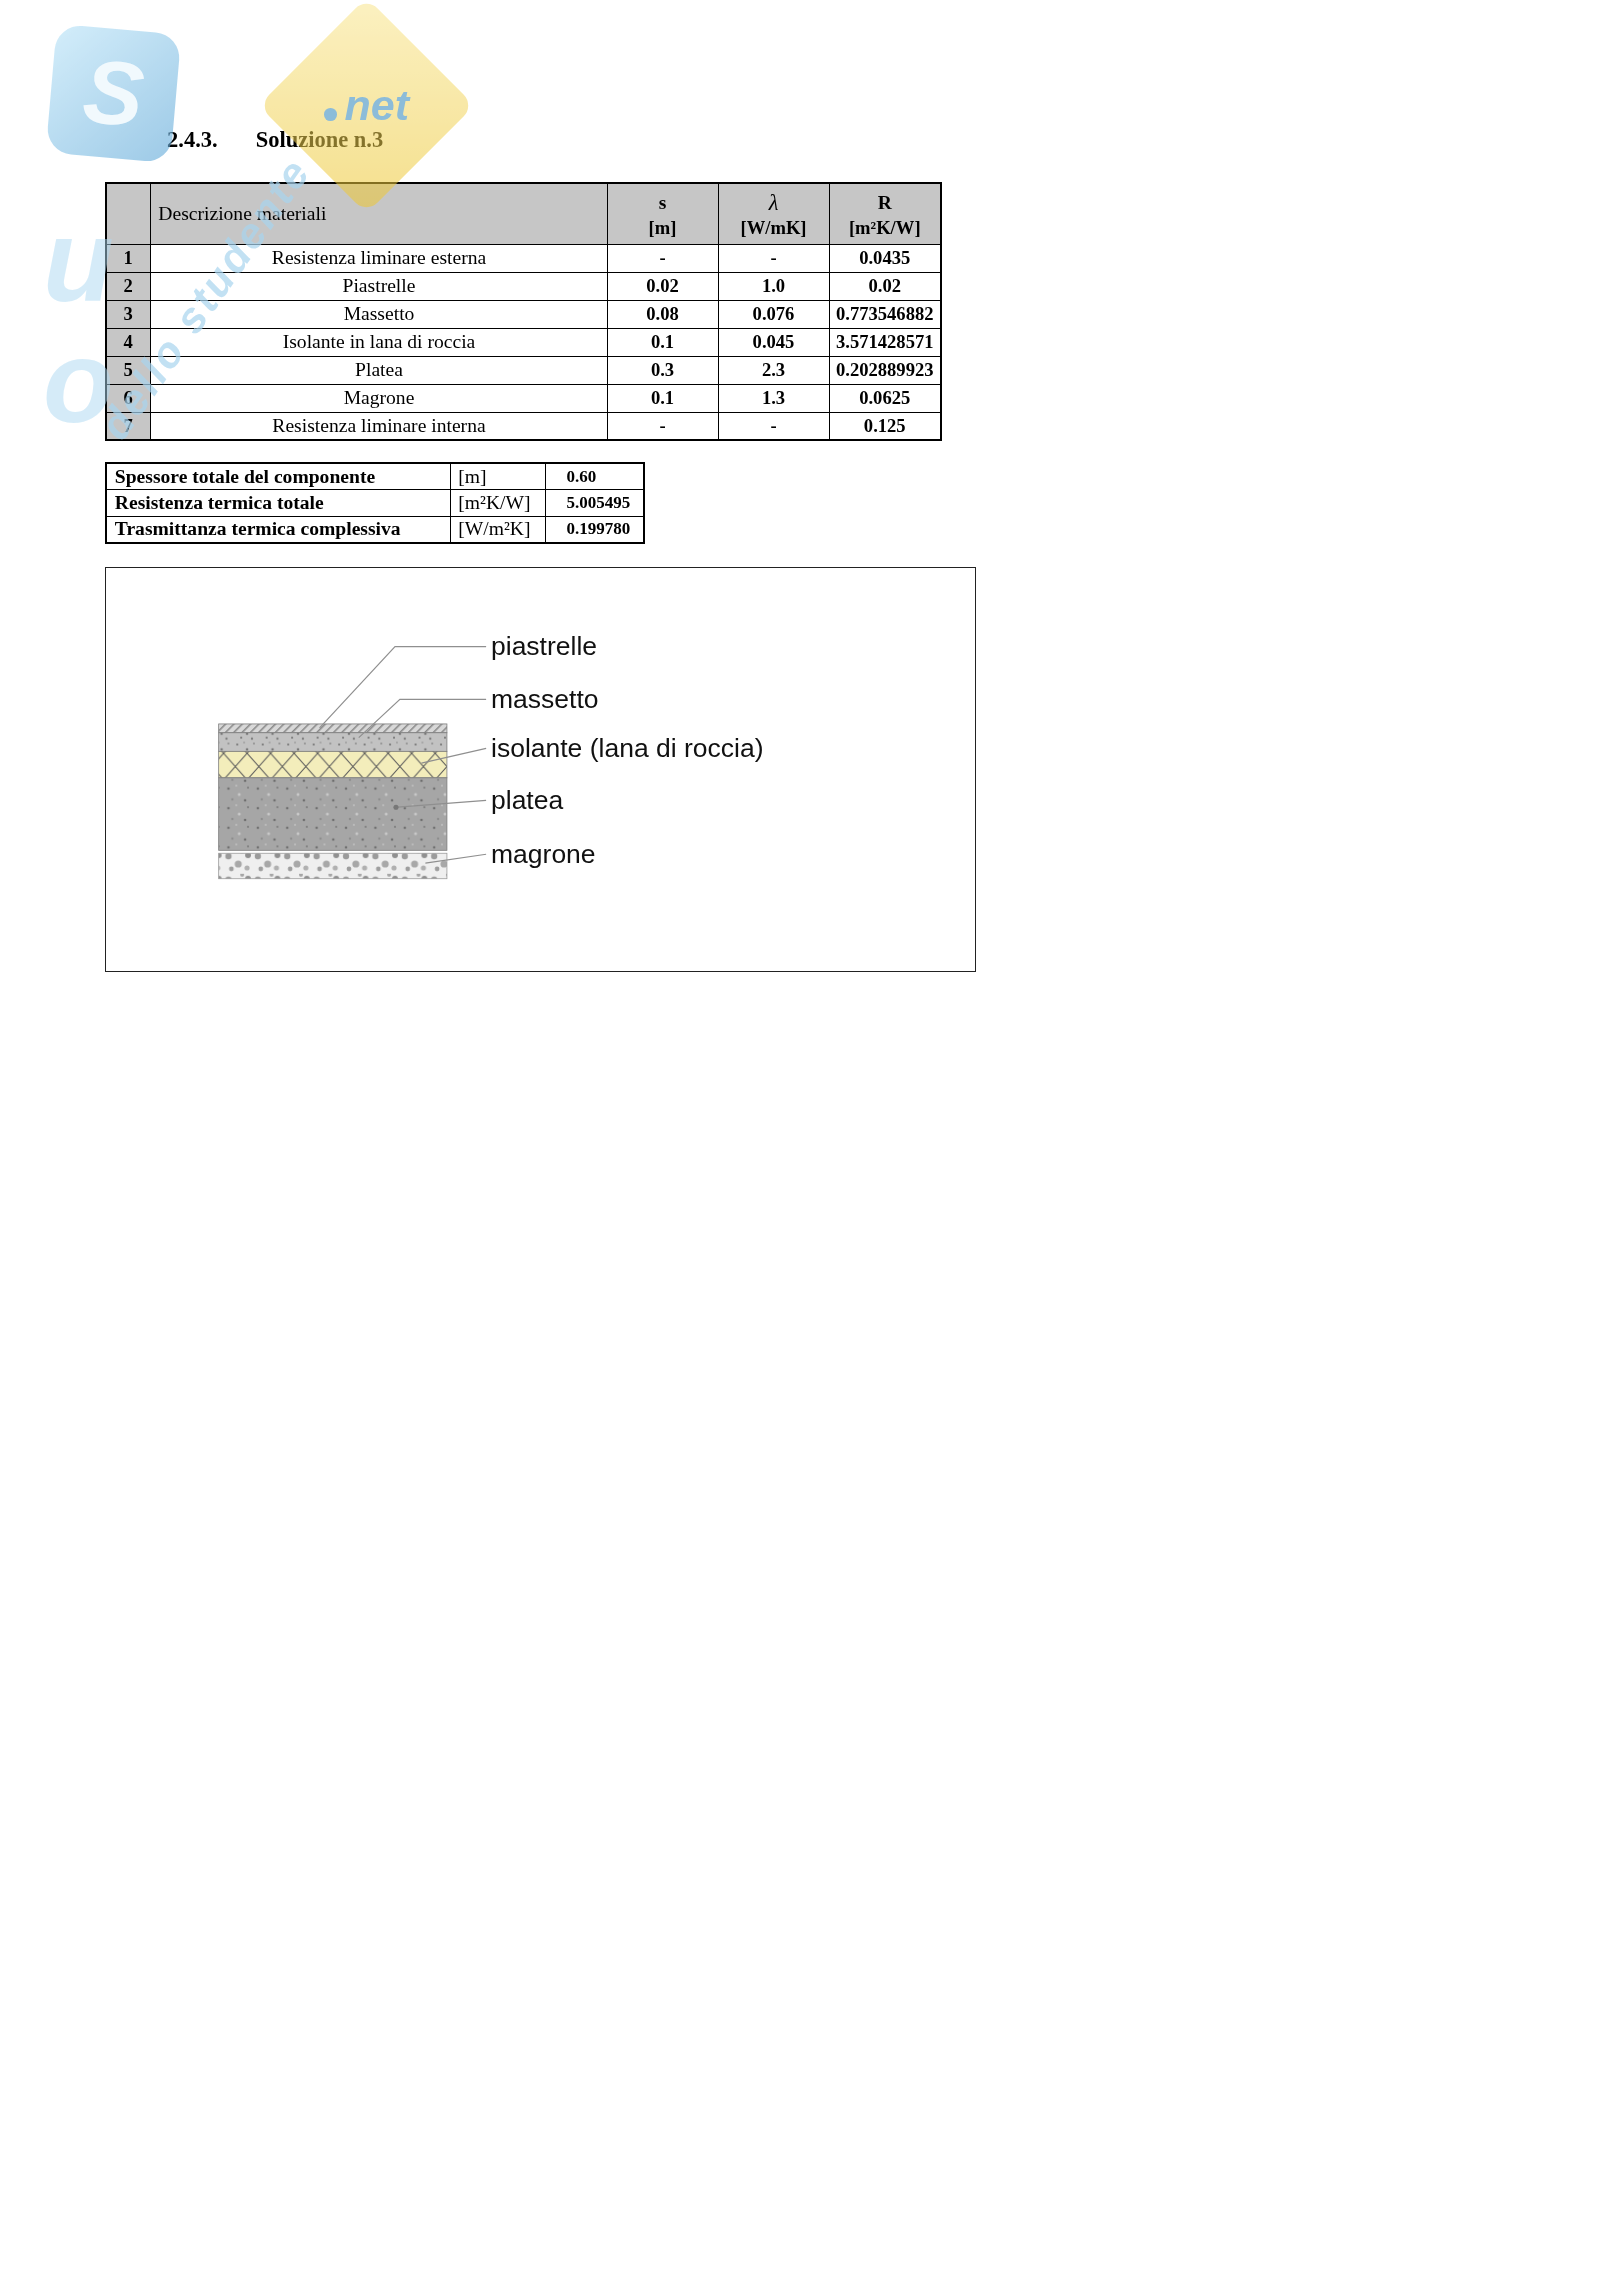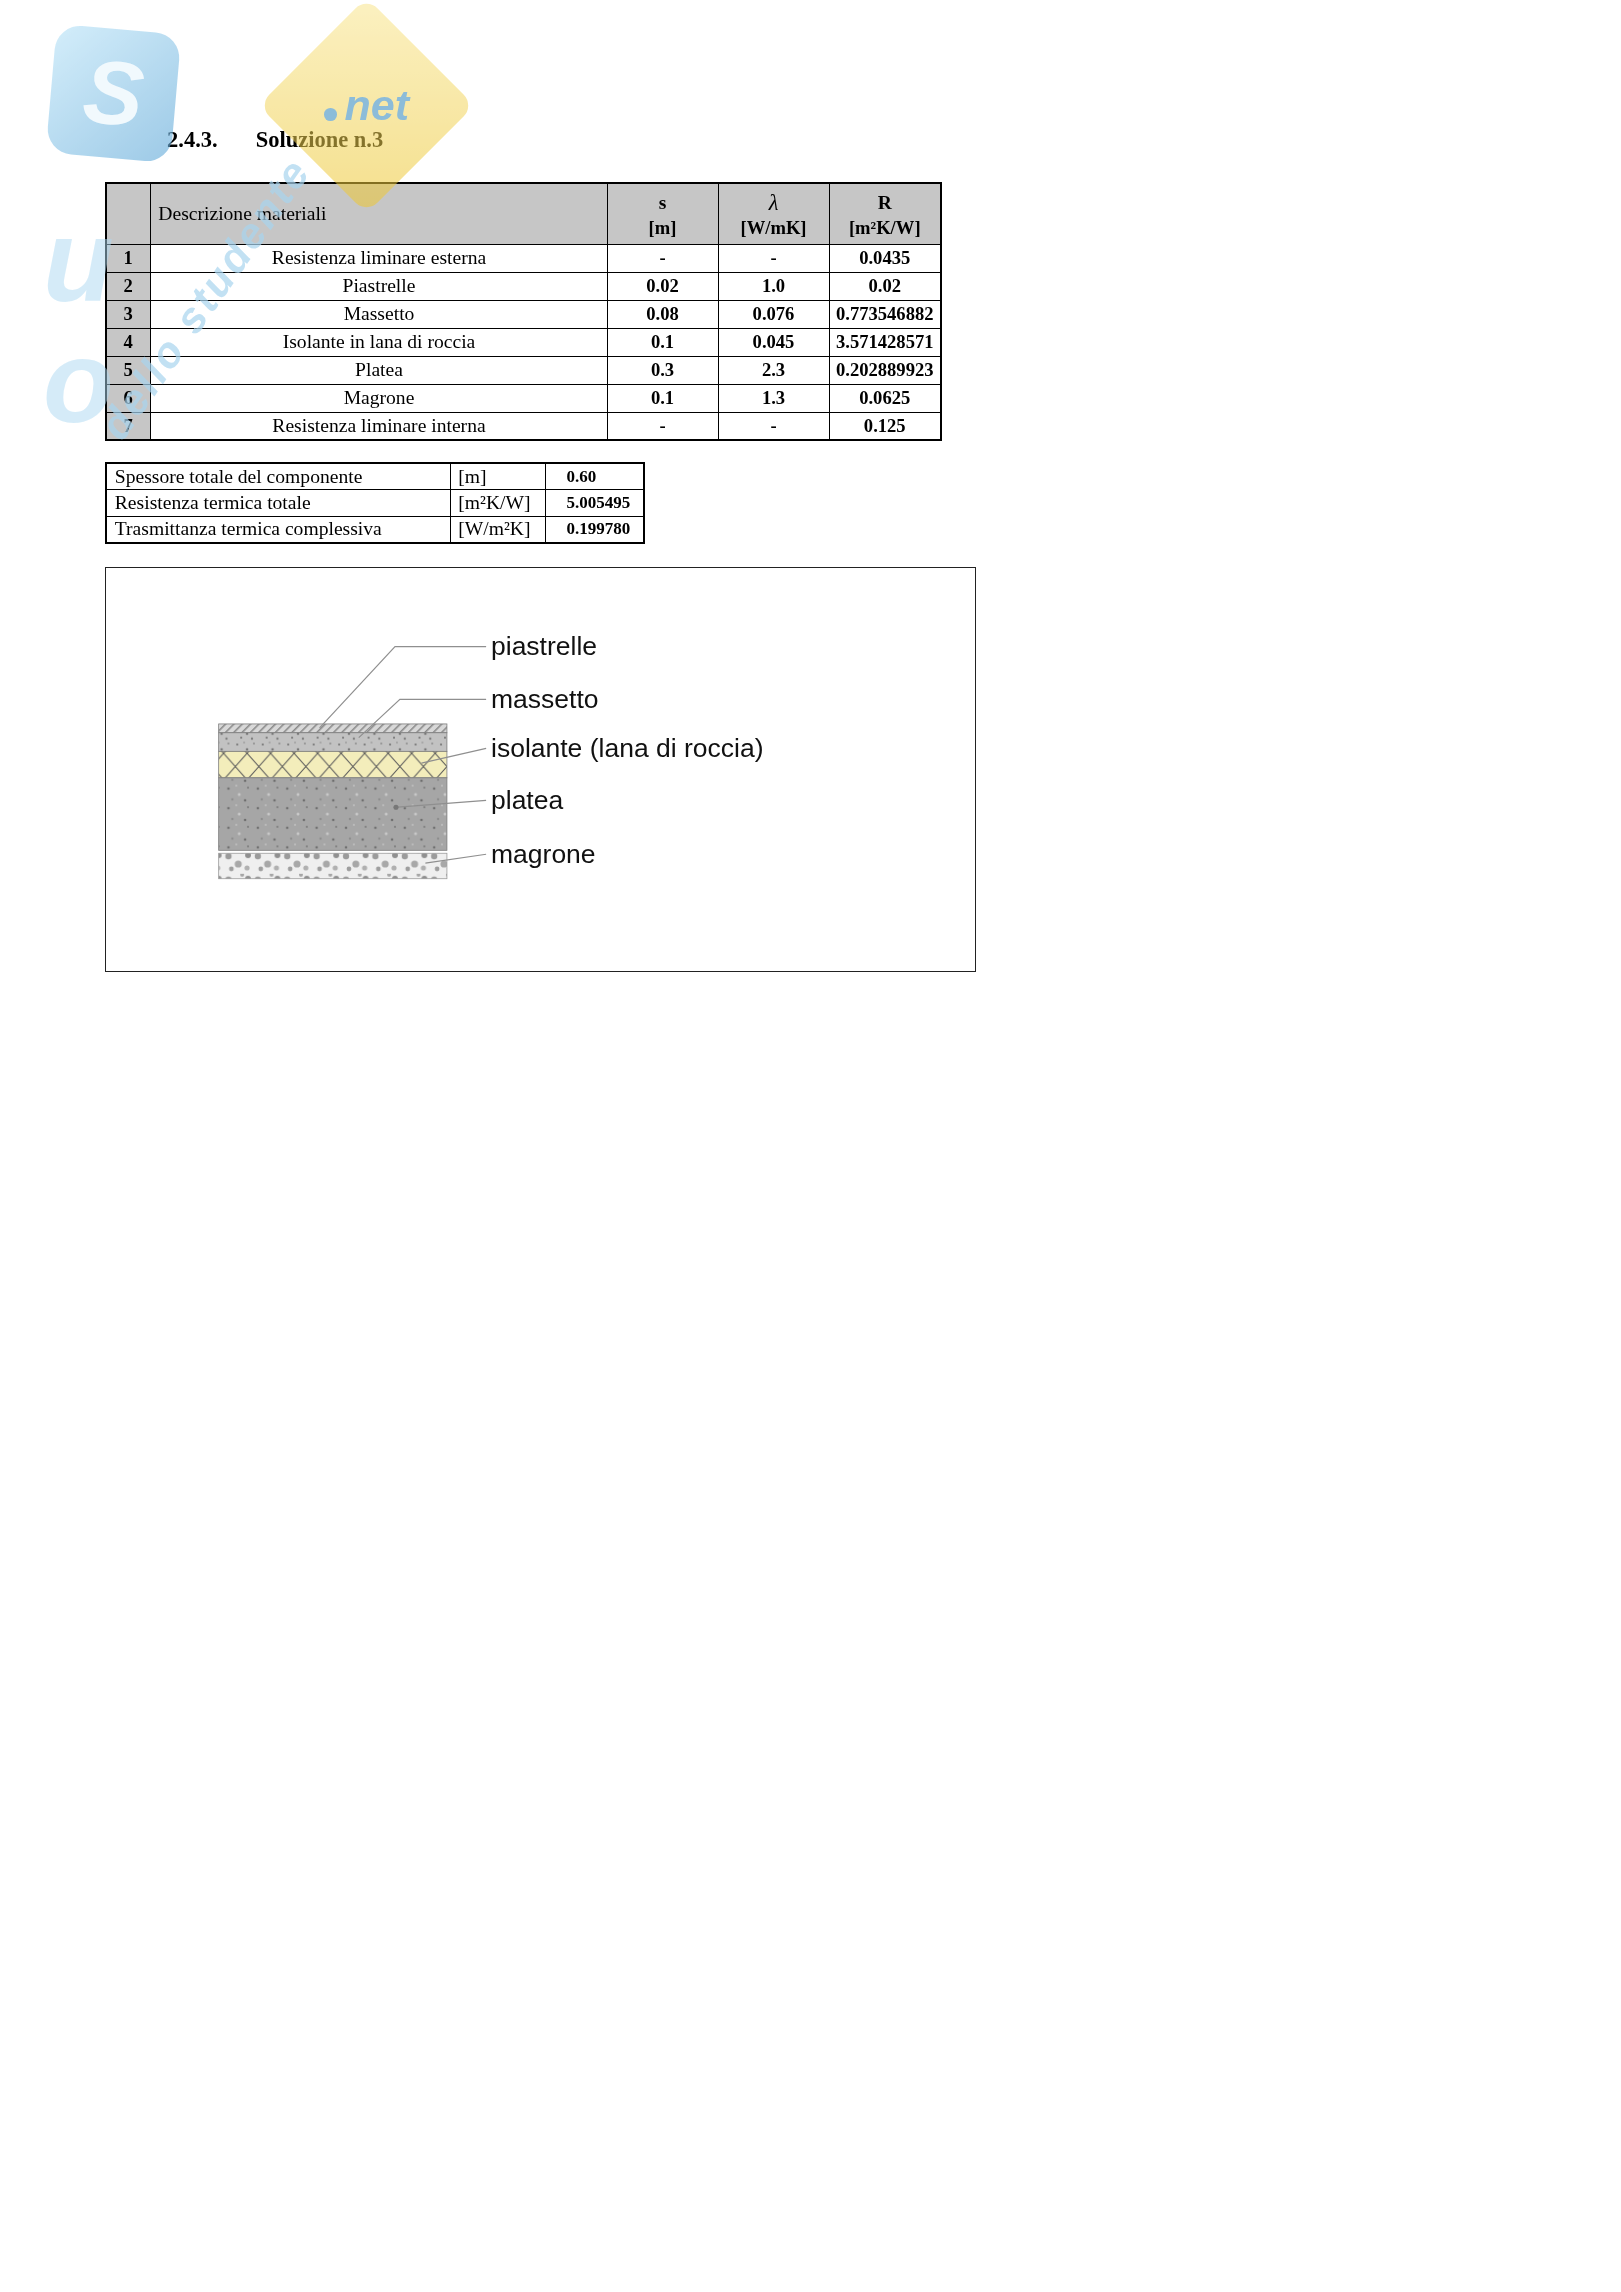--- a/index.html
+++ b/index.html
@@ -21,21 +21,21 @@
   .head-sym.lam{font-weight:normal;font-style:italic;font-size:22.5px;line-height:1.3}
   .head-unit{font-size:18.6px;font-weight:bold;line-height:1.2}
   .mat-table tbody tr{height:28px}
   td.num{background:#c6c6c6;font-weight:bold;text-align:center;font-size:18.6px}
   td.desc{padding-left:1px;font-size:19.6px;text-align:center}
   td.val{font-weight:bold;text-align:center;font-size:18.6px}
 
   
   .sum-table{position:absolute;left:105px;top:462px;width:538px;border:2px solid #000}
   .sum-table td{border:1px solid #000;height:26.5px}
-  td.s-label{font-weight:normal;font-size:19.6px;padding-left:7.8px}
+  td.s-label{font-weight:bold;font-size:19.6px;padding-left:7.8px}
   td.s-unit{font-size:19.6px;padding-left:7.8px}
   td.s-value{font-weight:bold;font-size:17px;padding-left:21px}
 
   
   .diagram{position:absolute;left:105px;top:567px;width:871px;height:405px;border:1.5px solid #222;background:#fff}
   .diagram svg{position:absolute;left:0;top:0}
   .dlabel{position:absolute;left:385px;font-family:"Liberation Sans",sans-serif;font-size:26.5px;color:#111;white-space:nowrap;line-height:29px}
 
   
   .watermark{position:absolute;inset:0;z-index:2;pointer-events:none}

